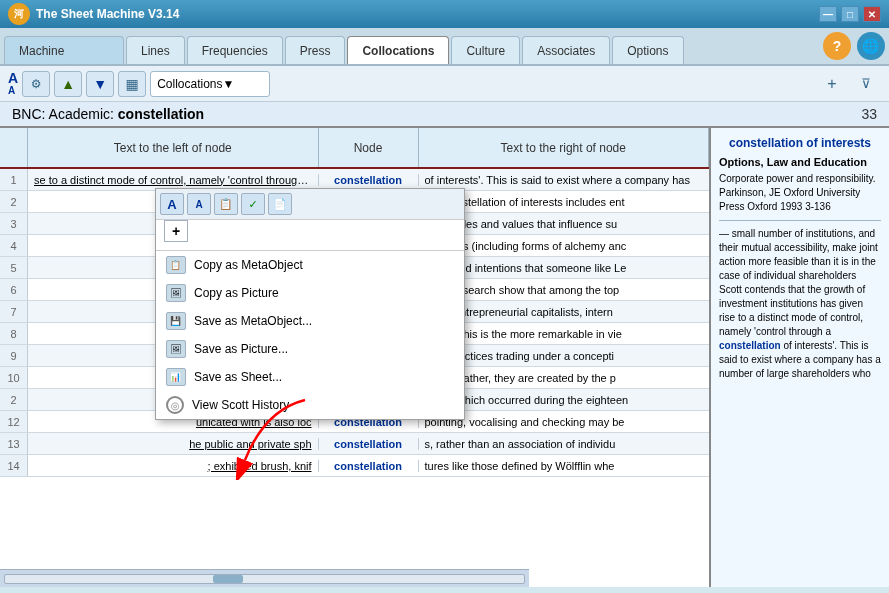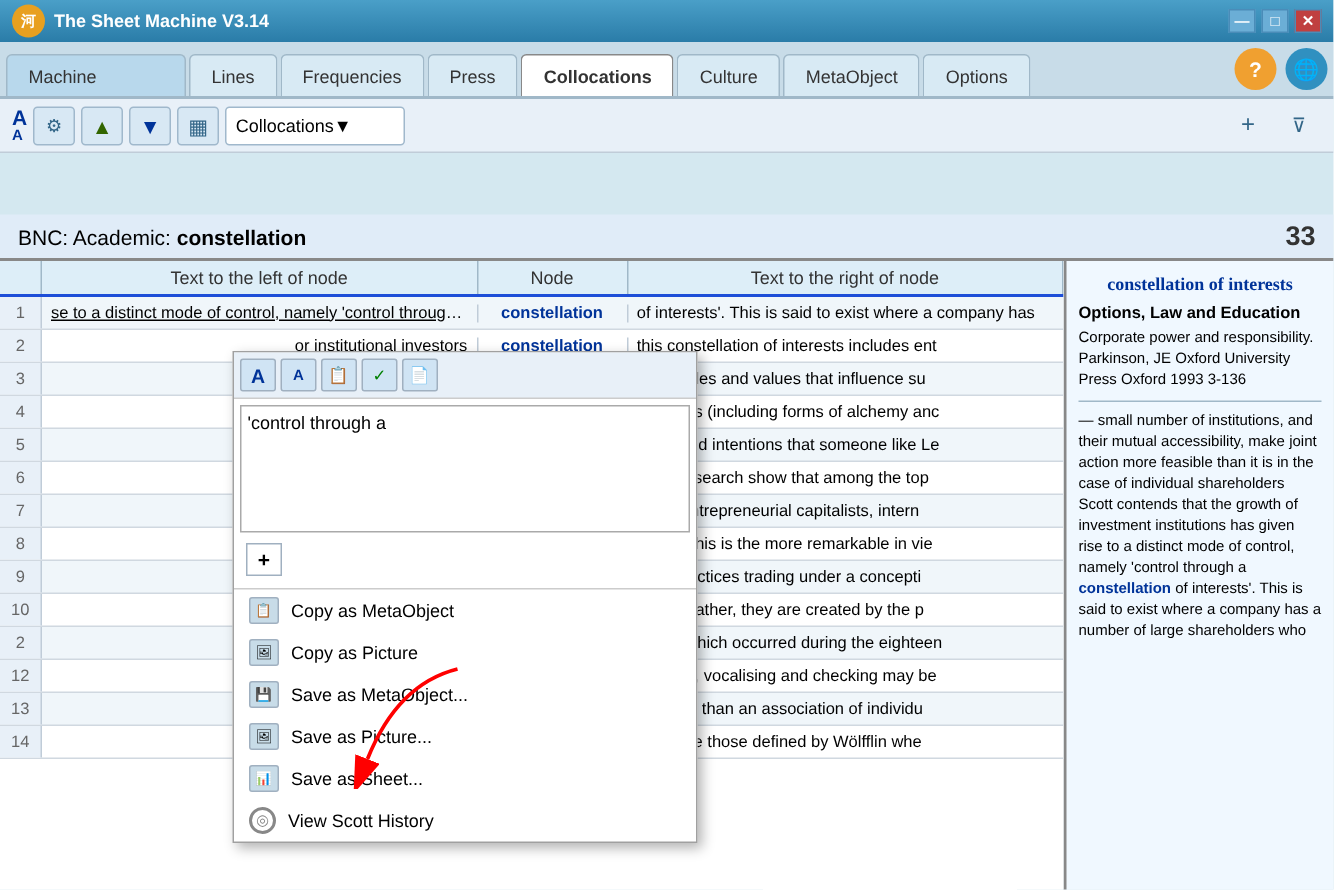--- a/index.html
+++ b/index.html
@@ -100,46 +100,46 @@
     }
     .toolbar-dropdown span { flex: 1; }
     .toolbar-right { margin-left: auto; display: flex; gap: 4px; }
 
     
     .bnc-bar {
       background: #e0ecf8;
       padding: 4px 12px;
       border-bottom: 2px solid #888;
       font-size: 14px;
-      display: flex; align-items: center; justify-content: space-between; margin-top: 41px;
+      display: flex; align-items: center; justify-content: space-between;
     }
     .bnc-bar .bnc-word { font-weight: bold; }
-    .bnc-bar .bnc-count { color: #333; font-size: 18px; font-weight: bold; }
+    .bnc-bar .bnc-count { color: #333; font-size: 14px; }
 
     
     .main-content {
       display: flex;
       height: calc(593px - 28px - 38px - 36px - 32px);
     }
 
     
     .table-area {
       flex: 1;
       background: white;
       overflow: hidden;
       position: relative;
     }
 
     
     .col-headers {
       display: grid;
       grid-template-columns: 28px 1fr 100px 1fr;
       background: #ddeef8;
-      border-bottom: 2px solid #1d4ed8;
-      height: 24px;
+      border-bottom: 2px solid #7f1d1d;
+      height: 41px;
     }
     .col-header {
       padding: 4px 8px;
       font-size: 12px;
       color: #333;
       border-right: 1px solid #a0b8c8;
       display: flex; align-items: center; justify-content: center;
       font-weight: normal;
     }
     .col-header:first-child { background: #ddeef8; }
@@ -197,21 +197,20 @@
       padding: 8px;
       font-size: 11px;
       overflow-y: auto;
     }
     .right-panel .panel-title {
       color: #003399;
       font-weight: bold;
       font-size: 12px;
       text-align: center;
       margin-bottom: 6px;
-      font-family: Liberation Serif, serif;
     }
     .right-panel .panel-subtitle {
       font-weight: bold;
       font-size: 11px;
       margin-bottom: 4px;
     }
     .right-panel .panel-text {
       font-size: 10px;
       line-height: 1.4;
       margin-bottom: 4px;
@@ -390,21 +389,21 @@
   <div class="tab">
     <span>Press</span>
   </div>
   <div class="tab active">
     <span>Collocations</span>
   </div>
   <div class="tab">
     <span>Culture</span>
   </div>
   <div class="tab">
-    <span>MetaObject</span>
+    <span>Associates</span>
   </div>
   <div class="tab">
     <span>Options</span>
   </div>
   <div style="margin-left:auto; display:flex; gap:6px; padding-bottom:4px;">
     <div style="width:28px;height:28px;background:#f0a030;border-radius:50%;display:flex;align-items:center;justify-content:center;color:white;font-weight:bold;font-size:14px;">?</div>
     <div style="width:28px;height:28px;background:#3090c0;border-radius:50%;display:flex;align-items:center;justify-content:center;color:white;font-size:14px;">🌐</div>
   </div>
 </div>
 
@@ -555,23 +554,20 @@
     <div class="context-popup">
 
       <div class="popup-search-bar">
         <div class="popup-search-btn" style="font-size:13px;font-weight:bold;color:#003399;">A</div>
         <div class="popup-search-btn" style="font-size:10px;font-weight:bold;color:#003399;">A</div>
         <div class="popup-search-btn">📋</div>
         <div class="popup-search-btn" style="color:green;">✓</div>
         <div class="popup-search-btn">📄</div>
       </div>
 
-      <div class="popup-textarea-area">
-        <textarea class="popup-textarea" style="">'control through a</textarea>
-      </div>
 
       <div style="padding:0 4px 4px 4px;">
         <div class="popup-add-btn">+</div>
       </div>
 
       <div class="popup-divider"></div>
 
       <div class="menu-item">
         <div class="menu-icon">📋</div>
         <span>Copy as MetaObject</span>

